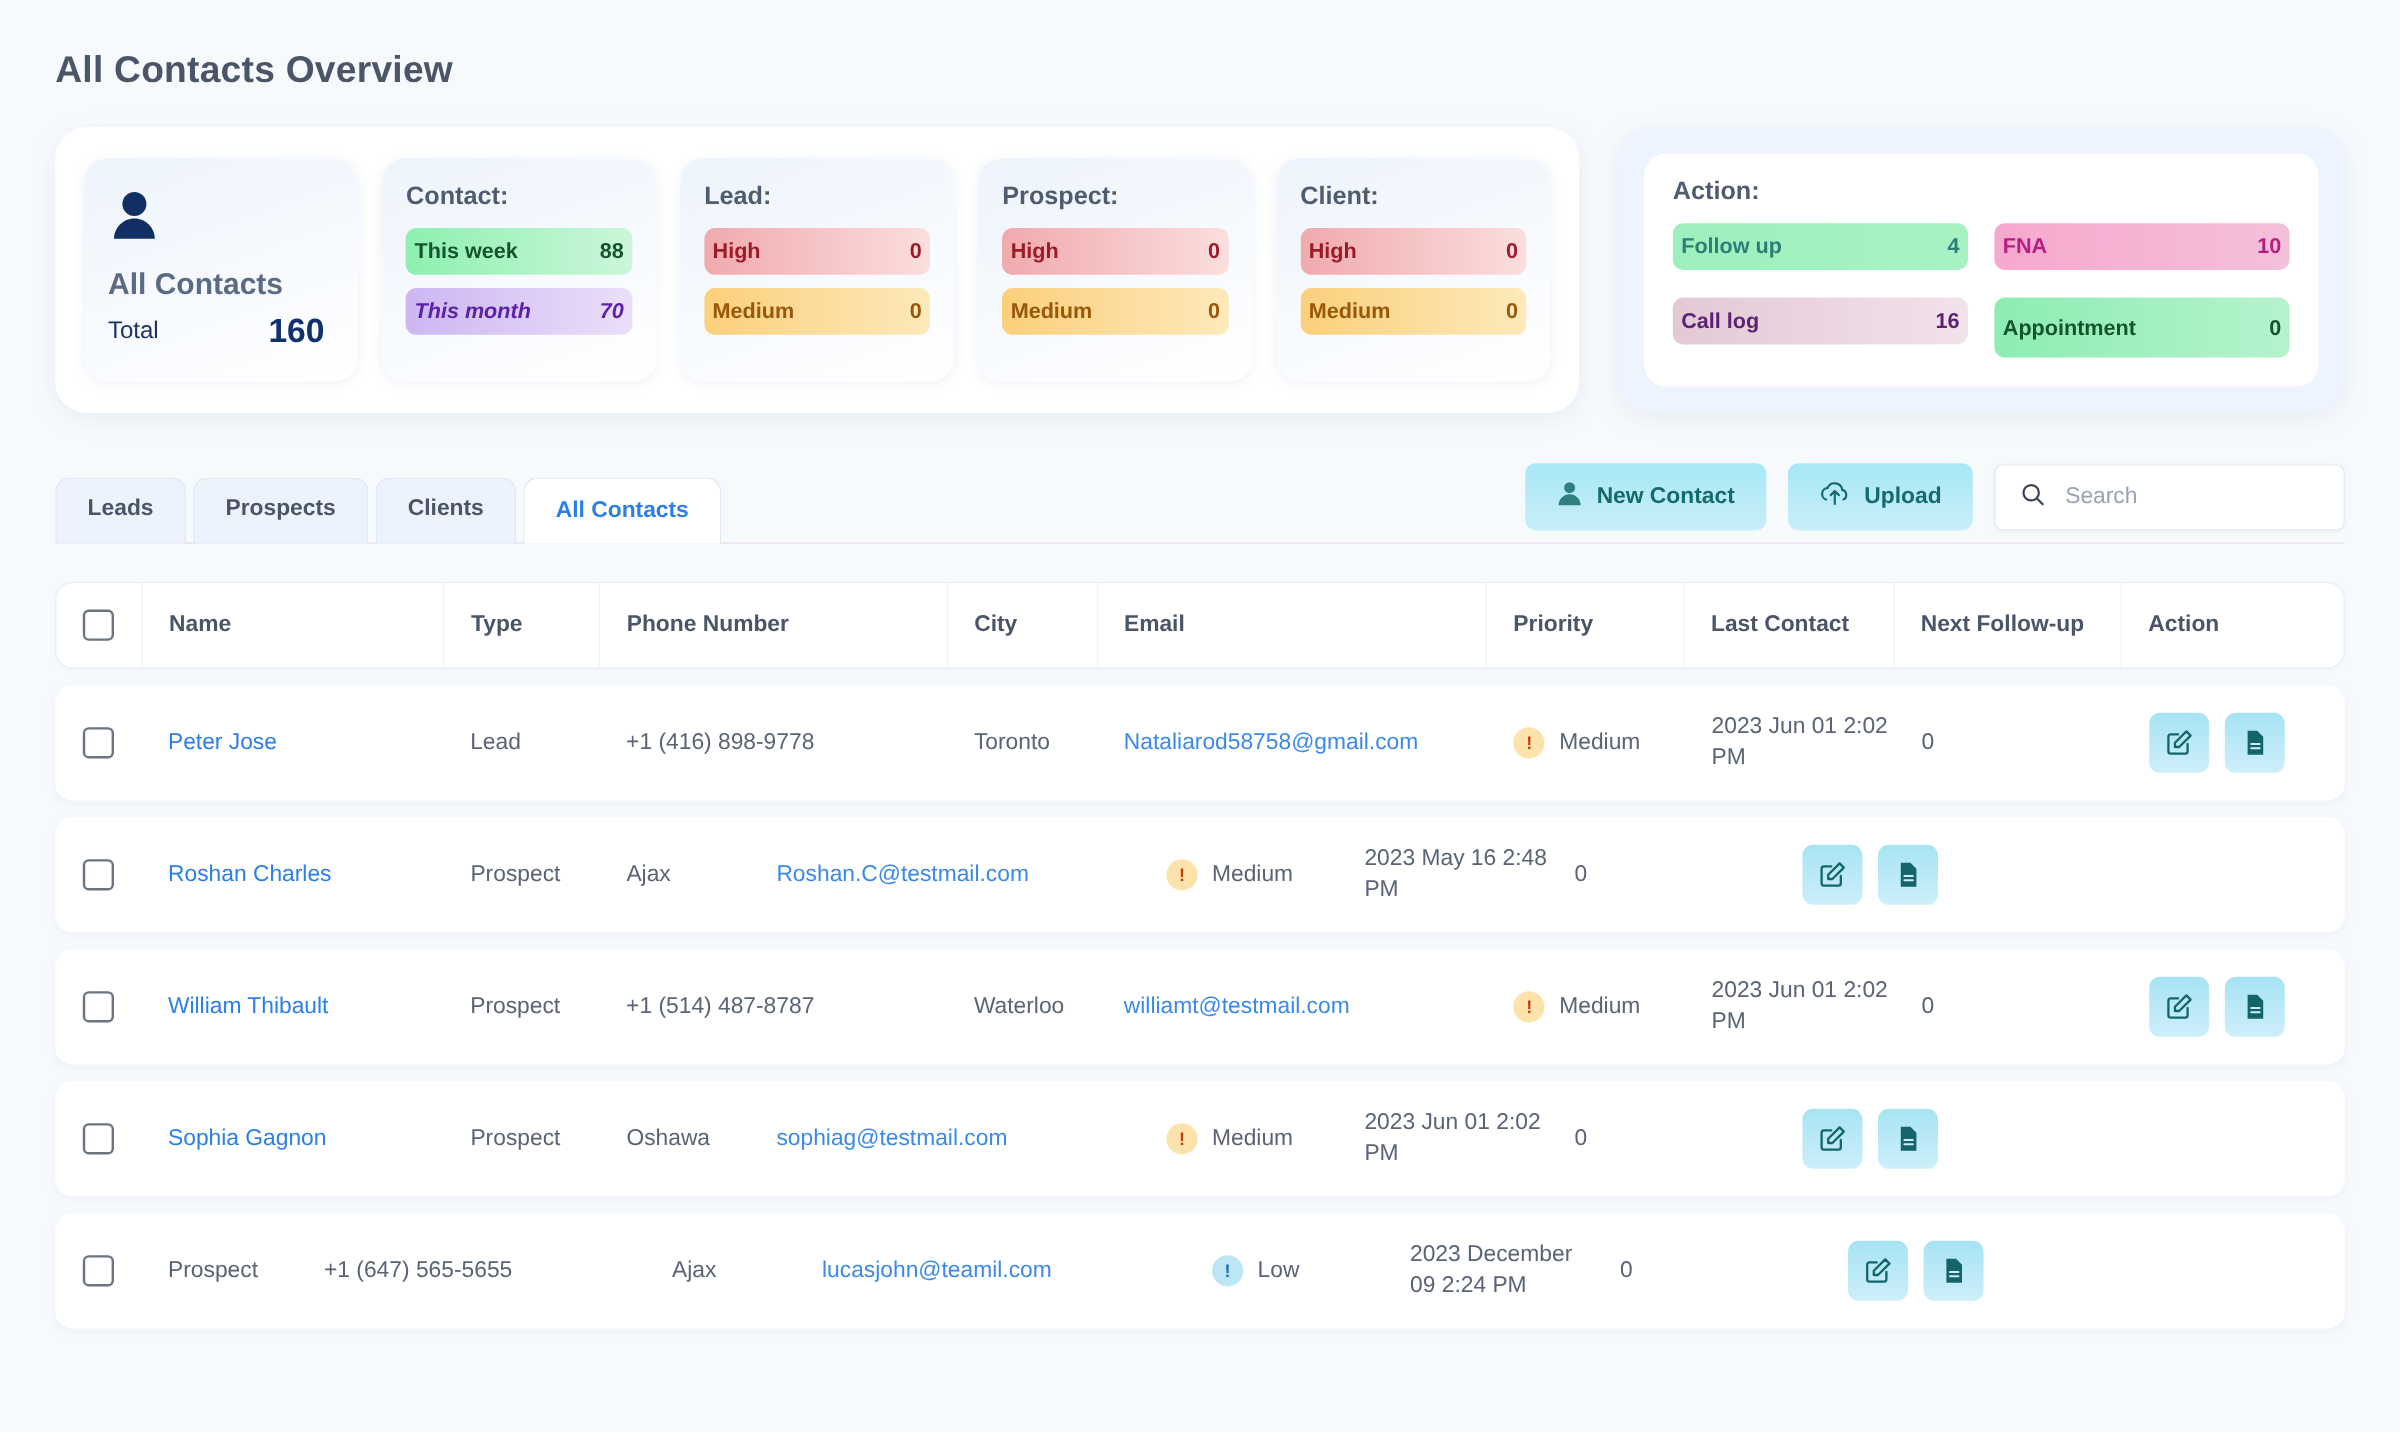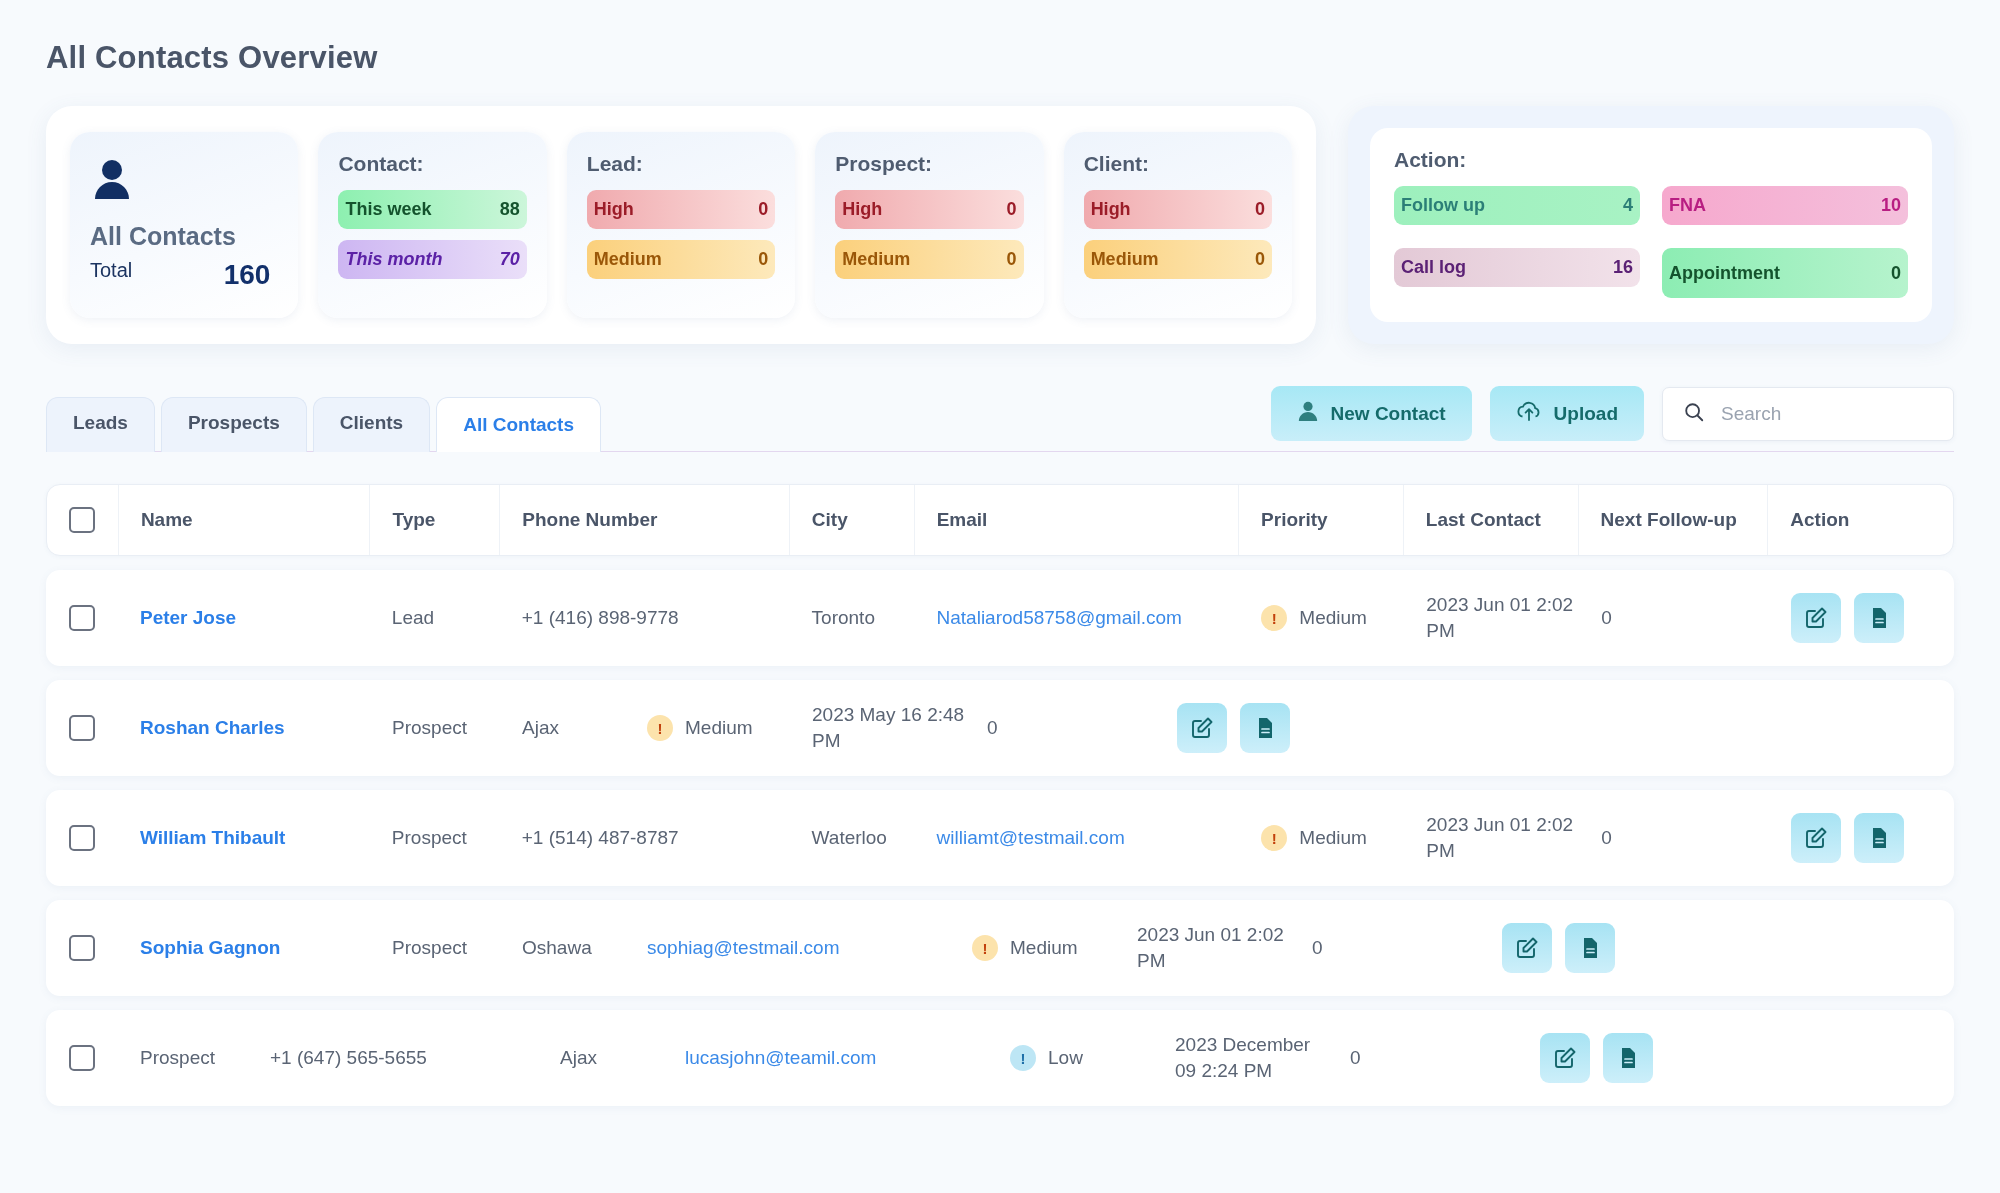--- a/index.html
+++ b/index.html
@@ -33,21 +33,21 @@
     background: linear-gradient(160deg,#eef4fc 0%,#f7fafe 55%,#ffffff 100%);
     border-radius: 20px;
     padding: 20px 20px 22px 20px;
     box-shadow: 0 2px 10px rgba(90,120,170,.10);
     min-height: 160px;
     display: flex; flex-direction: column;
   }
   .stat-card.total { justify-content: flex-start; }
   .person-icon { margin: 6px 0 18px 2px; }
   .total-name { font-size: 25px; font-weight: bold; color: #5a6b83; margin-bottom: 8px; }
-  .total-line { display: flex; align-items: flex-start; justify-content: space-between; padding-right: 8px; }
+  .total-line { display: flex; align-items: center; justify-content: space-between; padding-right: 8px; }
   .total-label { font-size: 20px; color: #1c3461; }
   .total-value { font-size: 28px; font-weight: bold; color: #12306b; }
 
   .stat-head { font-size: 21px; font-weight: bold; color: #4f5c70; margin-bottom: 14px; }
   .pill {
     display: flex; align-items: center; justify-content: space-between;
     border-radius: 9px; padding: 9px 7px; margin-bottom: 11px;
     font-size: 18px; font-weight: bold;
   }
   .pill:last-child { margin-bottom: 0; }
@@ -145,21 +145,21 @@
   .c-email { width: 325px; padding-left: 22px; }
   .c-prio  { width: 165px; padding-left: 22px; }
   .c-last  { width: 175px; padding-left: 22px; }
   .c-next  { width: 190px; padding-left: 22px; }
   .c-act   { width: 185px; padding-left: 22px; }
 
   .checkbox {
     width: 26px; height: 26px; border: 2px solid #6b7280;
     border-radius: 5px; background: #fff; cursor: pointer;
   }
-  .name-link { color: #2b7fe8; font-weight: bold; font-size: 19px; cursor: pointer; }
+  .name-link { color: #2b7fe8; font-weight: normal; font-size: 19px; cursor: pointer; }
   .email-link { color: #3b8ae8; font-size: 19px; cursor: pointer; }
   .prio-wrap { display: flex; align-items: center; gap: 12px; }
   .prio-dot {
     width: 26px; height: 26px; border-radius: 50%;
     display: flex; align-items: center; justify-content: center;
     font-size: 15px; font-weight: bold;
   }
   .dot-medium { background: #fce3ac; color: #c2410c; }
   .dot-low    { background: #bde6f5; color: #1e6fa8; }
   .date-cell { line-height: 1.35; }
@@ -373,20 +373,23 @@
 
     <div class="trow">
       <div class="cell c-check">
         <span class="checkbox"></span>
       </div>
       <div class="cell c-name">
           <span class="name-link">Roshan Charles</span>
         </div>
       <div class="cell c-type">Prospect</div>
       <div class="cell c-city">Ajax</div>
+      <div class="cell c-email">
+          <span class="email-link">Roshan.C@testmail.com</span>
+        </div>
       <div class="cell c-prio">
         <span class="prio-wrap">
           <span class="prio-dot dot-medium">!</span>
           <span>Medium</span>
         </span>
       </div>
       <div class="cell c-last">
           <span class="date-cell">2023 May 16 2:48 PM</span>
         </div>
       <div class="cell c-next">0</div>

